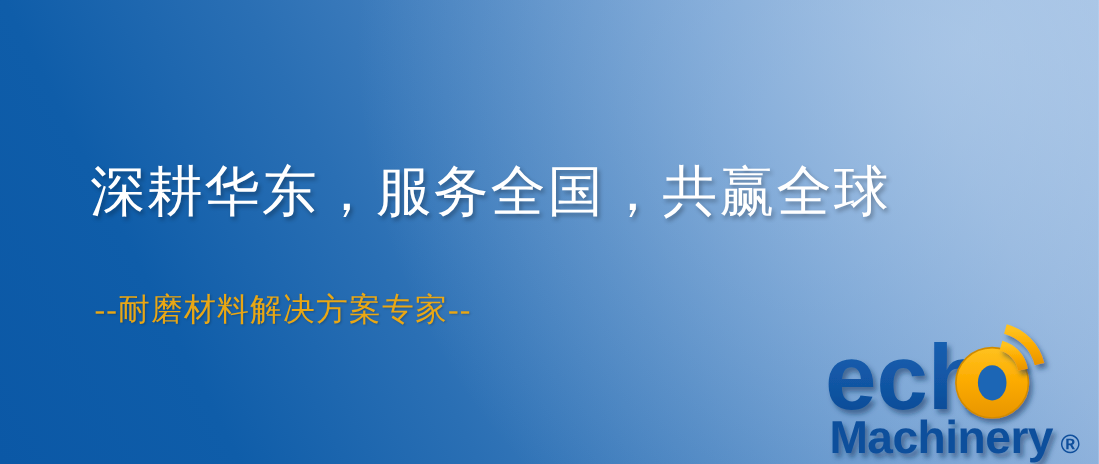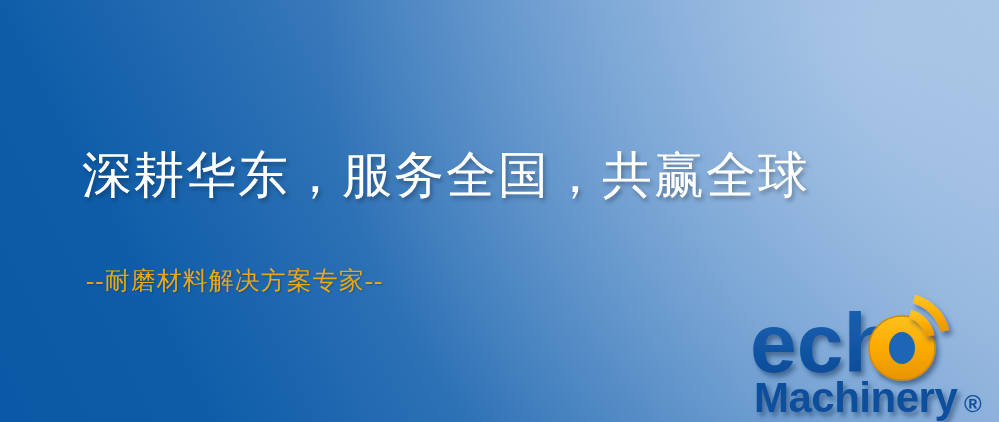--- a/index.html
+++ b/index.html
@@ -47,21 +47,21 @@
     text-shadow: 2px 3px 4px rgba(0,0,0,0.30);
     z-index: 3;
     text-align: center;
   }
 
   .subtitle {
     position: absolute;
     left: 86px;
     top: 268px;
     font-family: "Liberation Serif", "DejaVu Serif", serif;
-    font-size: 25px;
+    font-size: 29px;
     line-height: 1;
     letter-spacing: 1px;
     color: #e9a714;
     white-space: nowrap;
     text-shadow: 1px 1px 2px rgba(0,0,0,0.22);
     z-index: 3;
   }
 
   
   .logo {

